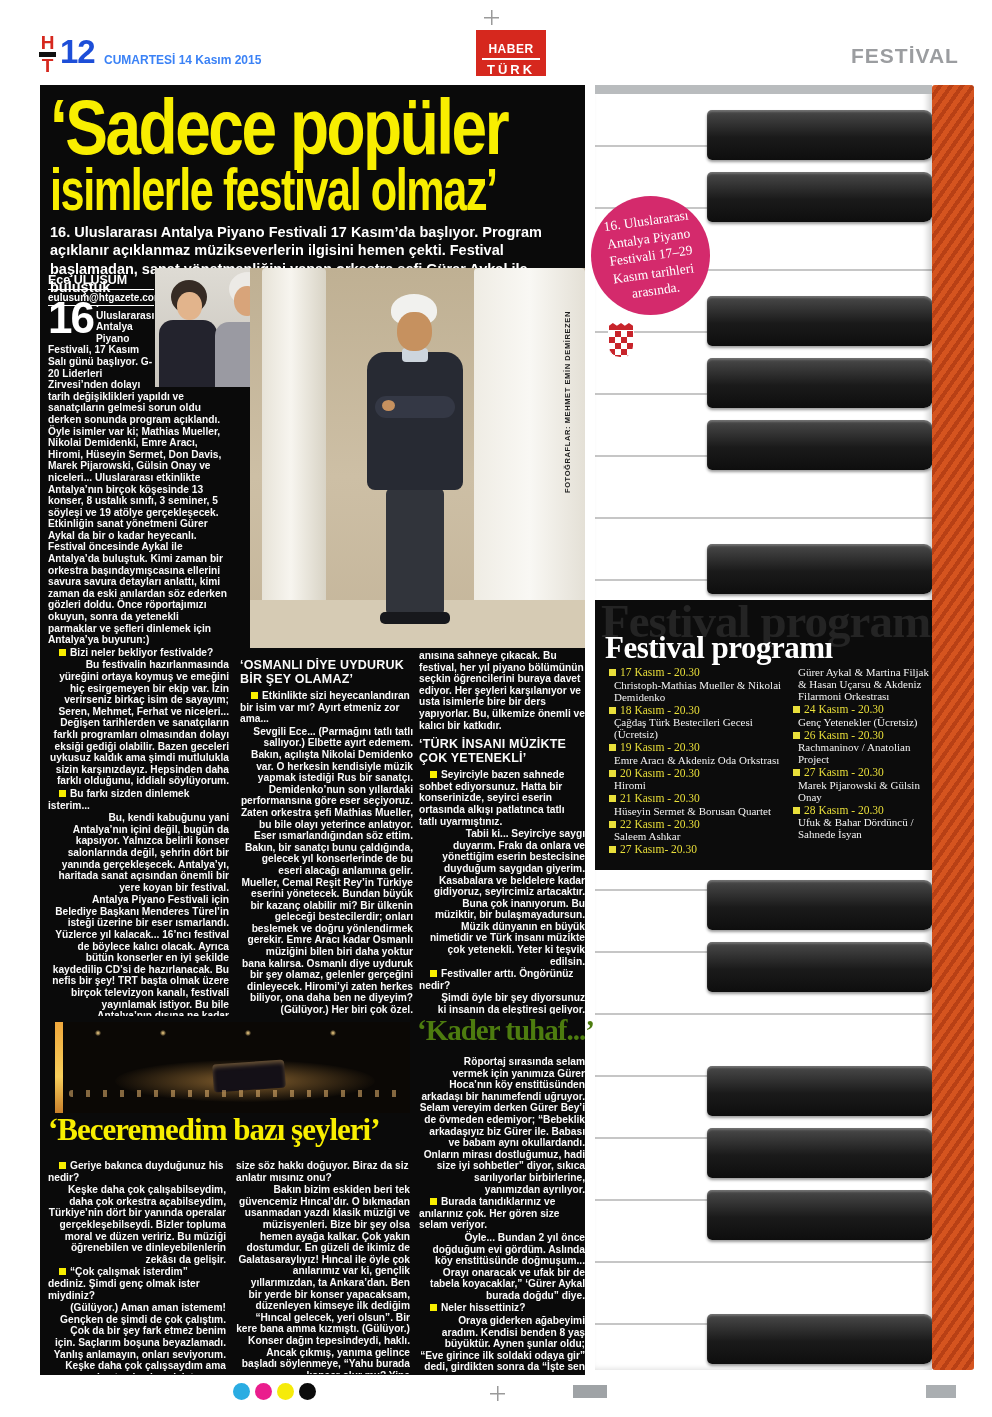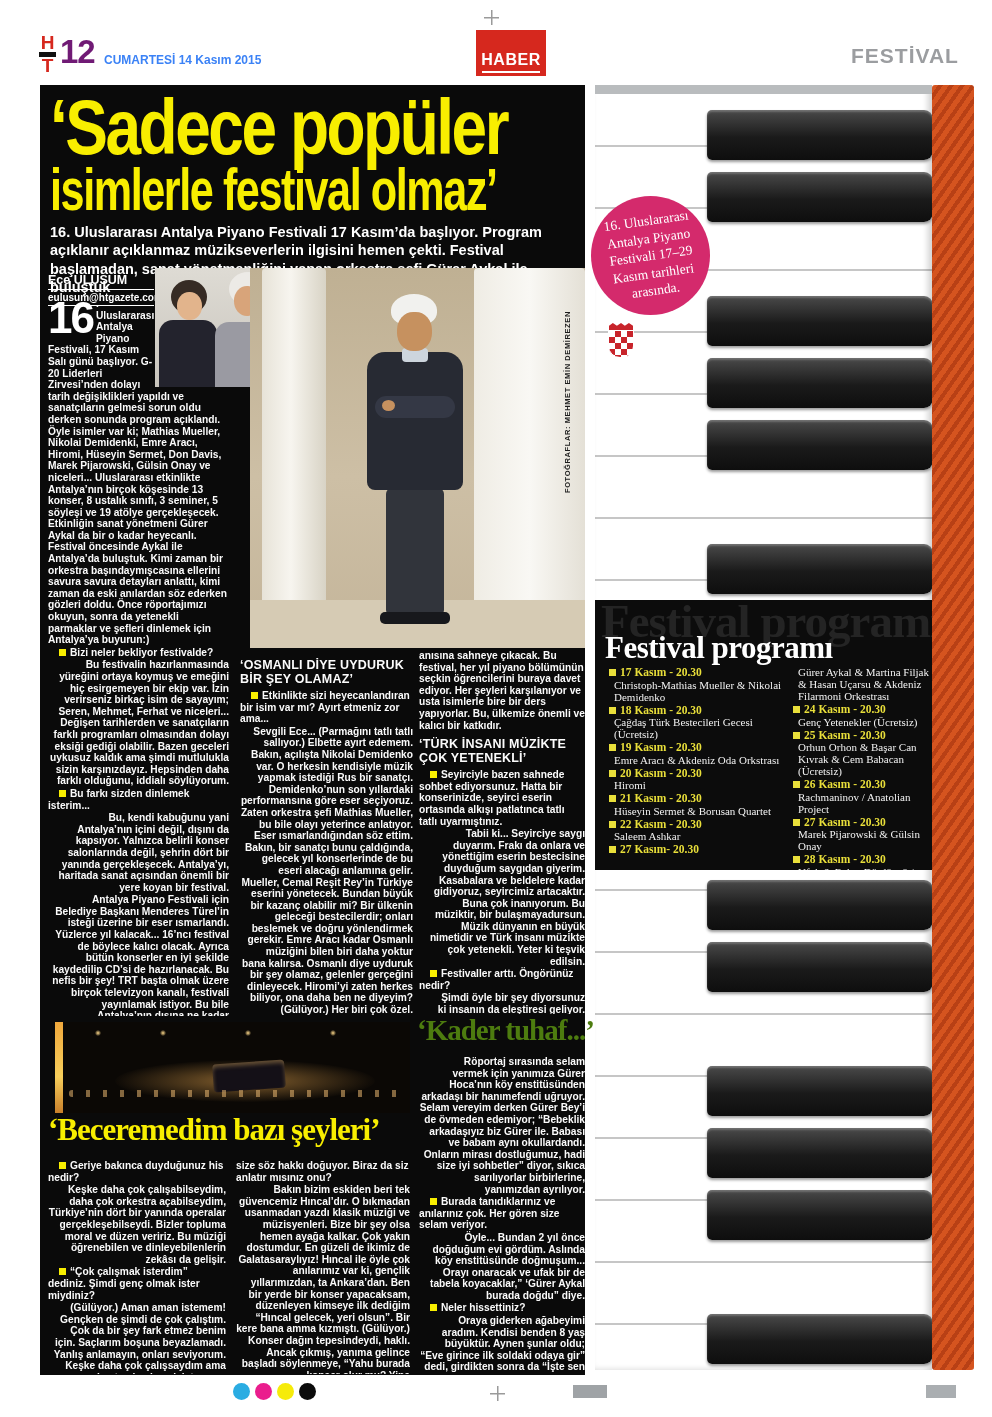--- a/index.html
+++ b/index.html
@@ -4,25 +4,25 @@
 <style>
   html,body{margin:0;padding:0;background:#fff;}
   .page{position:relative;width:992px;height:1417px;background:#fff;overflow:hidden;
         font-family:"Liberation Sans",sans-serif;}
   .abs{position:absolute;}
 
   
   .ht-logo{left:39px;top:35px;width:17px;text-align:center;color:#d6281e;font-weight:bold;
            font-size:19px;line-height:.82;}
   .ht-logo .bar{height:5px;background:#111;margin:1px 0;}
-  .pagenum{left:60px;top:33px;font-size:33px;font-weight:bold;color:#701a75;letter-spacing:-1px;}
+  .pagenum{left:60px;top:33px;font-size:33px;font-weight:bold;color:#1d4ed8;letter-spacing:-1px;}
   .pubdate{left:104px;top:53px;font-size:12px;font-weight:bold;color:#3b82f6;}
   .brand{left:476px;top:30px;width:70px;height:46px;background:#d6281e;color:#fff;
          text-align:center;font-weight:bold;}
-  .brand .b1{font-size:16px;letter-spacing:.5px;margin-top:21px;}
+  .brand .b1{font-size:12px;letter-spacing:.5px;margin-top:12px;}
   .brand .b2{font-size:13px;letter-spacing:3px;border-top:2px solid #fff;margin:2px 6px 0;padding-top:2px;}
   .section-label{left:851px;top:44px;font-size:21px;font-weight:bold;color:#9b9da0;letter-spacing:1px;}
   .plus{width:15px;height:15px;
         background:linear-gradient(#9a9a9a,#9a9a9a) center/15px 1.5px no-repeat,
                    linear-gradient(#9a9a9a,#9a9a9a) center/1.5px 15px no-repeat;}
   .grayrect{height:13px;background:#9fa3a6;}
 
   
   .black-panel{left:40px;top:85px;width:545px;height:1290px;background:#0a0a0a;}
 
@@ -119,21 +119,21 @@
 
   .program-box{left:595px;top:600px;width:337px;height:270px;background:#0c0c0c;overflow:hidden;z-index:4;}
   .program-echo{position:absolute;left:6px;top:-6px;font-family:"Liberation Serif",serif;font-weight:bold;
                 font-size:47px;color:#242424;white-space:nowrap;letter-spacing:-1px;}
   .program-title{position:absolute;left:10px;top:30px;font-family:"Liberation Serif",serif;font-weight:bold;
                  font-size:31px;color:#fff;letter-spacing:-.5px;}
   .pcol{position:absolute;top:66px;}
   .pcolL{left:14px;width:182px;}
   .pcolR{left:198px;width:136px;}
   .p-entry{margin-bottom:1px;font-family:"Liberation Serif",serif;}
-  .p-date{color:#e9df3a;font-weight:bold;font-size:11.5px;line-height:12.5px;}
+  .p-date{color:#e9df3a;font-weight:normal;font-size:11.5px;line-height:12.5px;}
   .p-date .pb{display:inline-block;width:7px;height:7px;background:#e9df3a;margin-right:4px;}
   .p-name{color:#f2f2f2;font-size:11px;line-height:12px;margin-left:5px;}
 
   .cmyk{position:absolute;width:17px;height:17px;border-radius:50%;}
 </style>
 </head>
 <body>
 
 <div class="page">
 
@@ -213,21 +213,21 @@
   <div class="col col1">
     <p class="para lead">
       <span class="notch"></span>
       <span class="dropcap">16</span>
       <span class="txt">. Uluslararası Antalya Piyano Festivali, 17 Kasım Salı günü başlıyor. G-20 Liderleri Zirvesi’nden dolayı tarih değişiklikleri yapıldı ve sanatçıların gelmesi sorun oldu derken sonunda program açıklandı. Öyle isimler var ki; Mathias Mueller, Nikolai Demidenki, Emre Aracı, Hiromi, Hüseyin Sermet, Don Davis, Marek Pijarowski, Gülsin Onay ve niceleri... Uluslararası etkinlikte Antalya’nın birçok köşesinde 13 konser, 8 ustalık sınıfı, 3 seminer, 5 söyleşi ve 19 atölye gerçekleşecek. Etkinliğin sanat yönetmeni Gürer Aykal da bir o kadar heyecanlı. Festival öncesinde Aykal ile Antalya’da buluştuk. Kimi zaman bir orkestra başındaymışcasına ellerini savura savura detayları anlattı, kimi zaman da eski anılardan söz ederken gözleri doldu. Önce röportajımızı okuyun, sonra da yetenekli parmaklar ve şefleri dinlemek için Antalya’ya buyurun:)</span>
     </p>
 
   <p class="para q"><span class="bullet"></span><span class="txt">Bizi neler bekliyor festivalde?</span></p>
       <p class="para a"><span class="txt">Bu festivalin hazırlanmasında yüreğini ortaya koymuş ve emeğini hiç esirgemeyen bir ekip var. İzin verirseniz birkaç isim de sayayım; Seren, Mehmet, Ferhat ve niceleri... Değişen tarihlerden ve sanatçıların farklı programları olmasından dolayı eksiği gediği olabilir. Bazen geceleri uykusuz kaldık ama şimdi mutlulukla sizin karşınızdayız. Hepsinden daha farklı olduğunu, iddialı söylüyorum.</span></p>
       <p class="para q"><span class="bullet"></span><span class="txt">Bu farkı sizden dinlemek isterim...</span></p>
-      <p class="para a"><span class="txt">Bu, kendi kabuğunu yani Antalya’nın içini değil, dışını da kapsıyor. Yalnızca belirli konser salonlarında değil, şehrin dört bir yanında gerçekleşecek. Antalya’yı, haritada sanat açısından önemli bir yere koyan bir festival.</span></p>
+      <p class="para a"><span class="txt">Bu, kendi kabuğunu yani Antalya’nın içini değil, bugün da kapsıyor. Yalnızca belirli konser salonlarında değil, şehrin dört bir yanında gerçekleşecek. Antalya’yı, haritada sanat açısından önemli bir yere koyan bir festival.</span></p>
       <p class="para a"><span class="txt">Antalya Piyano Festivali için Belediye Başkanı Menderes Türel’in isteği üzerine bir eser ısmarlandı. Yüzlerce yıl kalacak... 16’ncı festival de böylece kalıcı olacak. Ayrıca bütün konserler en iyi şekilde kaydedilip CD’si de hazırlanacak. Bu nefis bir şey! TRT başta olmak üzere birçok televizyon kanalı, festivali yayınlamak istiyor. Bu bile Antalya’nın dışına ne kadar çıktığımızı gösteriyor. Üstelik bu festivalde çalınan ısmarlama eserlerin çoğu, Teksas Halk Radyosu’nda (Texas Public Radio) çalacak. Geçen gün orada konserdeydim, biliyorum. Siz düşünün Antalya’nın ne kadar uzaklara sıçradığını...</span></p>
     </div>
 
   <div class="col col2">
 
   <p class="para h"><span class="txt">‘OSMANLI DİYE UYDURUK BİR ŞEY OLAMAZ’</span></p>
       <p class="para q"><span class="bullet"></span><span class="txt">Etkinlikte sizi heyecanlandıran bir isim var mı? Ayırt etmeniz zor ama...</span></p>
       <p class="para a"><span class="txt">Sevgili Ece... (Parmağını tatlı tatlı sallıyor.) Elbette ayırt edemem. Bakın, açılışta Nikolai Demidenko var. O herkesin kendisiyle müzik yapmak istediği Rus bir sanatçı. Demidenko’nun son yıllardaki performansına göre eser seçiyoruz. Zaten orkestra şefi Mathias Mueller, bu bile olayı yeterince anlatıyor. Eser ısmarlandığından söz ettim. Bakın, bir sanatçı bunu çaldığında, gelecek yıl konserlerinde de bu eseri alacağı anlamına gelir. Mueller, Cemal Reşit Rey’in Türkiye eserini yönetecek. Bundan büyük bir kazanç olabilir mi? Bir ülkenin geleceği bestecilerdir; onları beslemek ve doğru yönlendirmek gerekir. Emre Aracı kadar Osmanlı müziğini bilen biri daha yoktur bana kalırsa. Osmanlı diye uyduruk bir şey olamaz, gelenler gerçeğini dinleyecek. Hiromi’yi zaten herkes biliyor, ona daha ben ne diyeyim? (Gülüyor.) Her biri çok özel.</span></p>
       <p class="para q"><span class="txt">Gençler bu etkinliğin neresinde?</span></p>
     </div>
@@ -314,24 +314,20 @@
 
     <div class="p-entry">
 
           <div class="p-name">Gürer Aykal &amp; Martina Filjak &amp; Hasan Uçarsu &amp; Akdeniz Filarmoni Orkestrası</div>
         </div>
         <div class="p-entry">
           <div class="p-date"><span class="pb"></span><span>24 Kasım - 20.30</span></div>
           <div class="p-name">Genç Yetenekler (Ücretsiz)</div>
         </div>
         <div class="p-entry">
-          <div class="p-date"><span class="pb"></span><span>25 Kasım - 20.30</span></div>
-          <div class="p-name">Orhun Orhon &amp; Başar Can Kıvrak &amp; Cem Babacan (Ücretsiz)</div>
-        </div>
-        <div class="p-entry">
           <div class="p-date"><span class="pb"></span><span>26 Kasım - 20.30</span></div>
           <div class="p-name">Rachmaninov / Anatolian Project</div>
         </div>
         <div class="p-entry">
           <div class="p-date"><span class="pb"></span><span>27 Kasım - 20.30</span></div>
           <div class="p-name">Marek Pijarowski &amp; Gülsin Onay</div>
         </div>
         <div class="p-entry">
           <div class="p-date"><span class="pb"></span><span>28 Kasım - 20.30</span></div>
           <div class="p-name">Ufuk &amp; Bahar Dördüncü / Sahnede İsyan</div>

